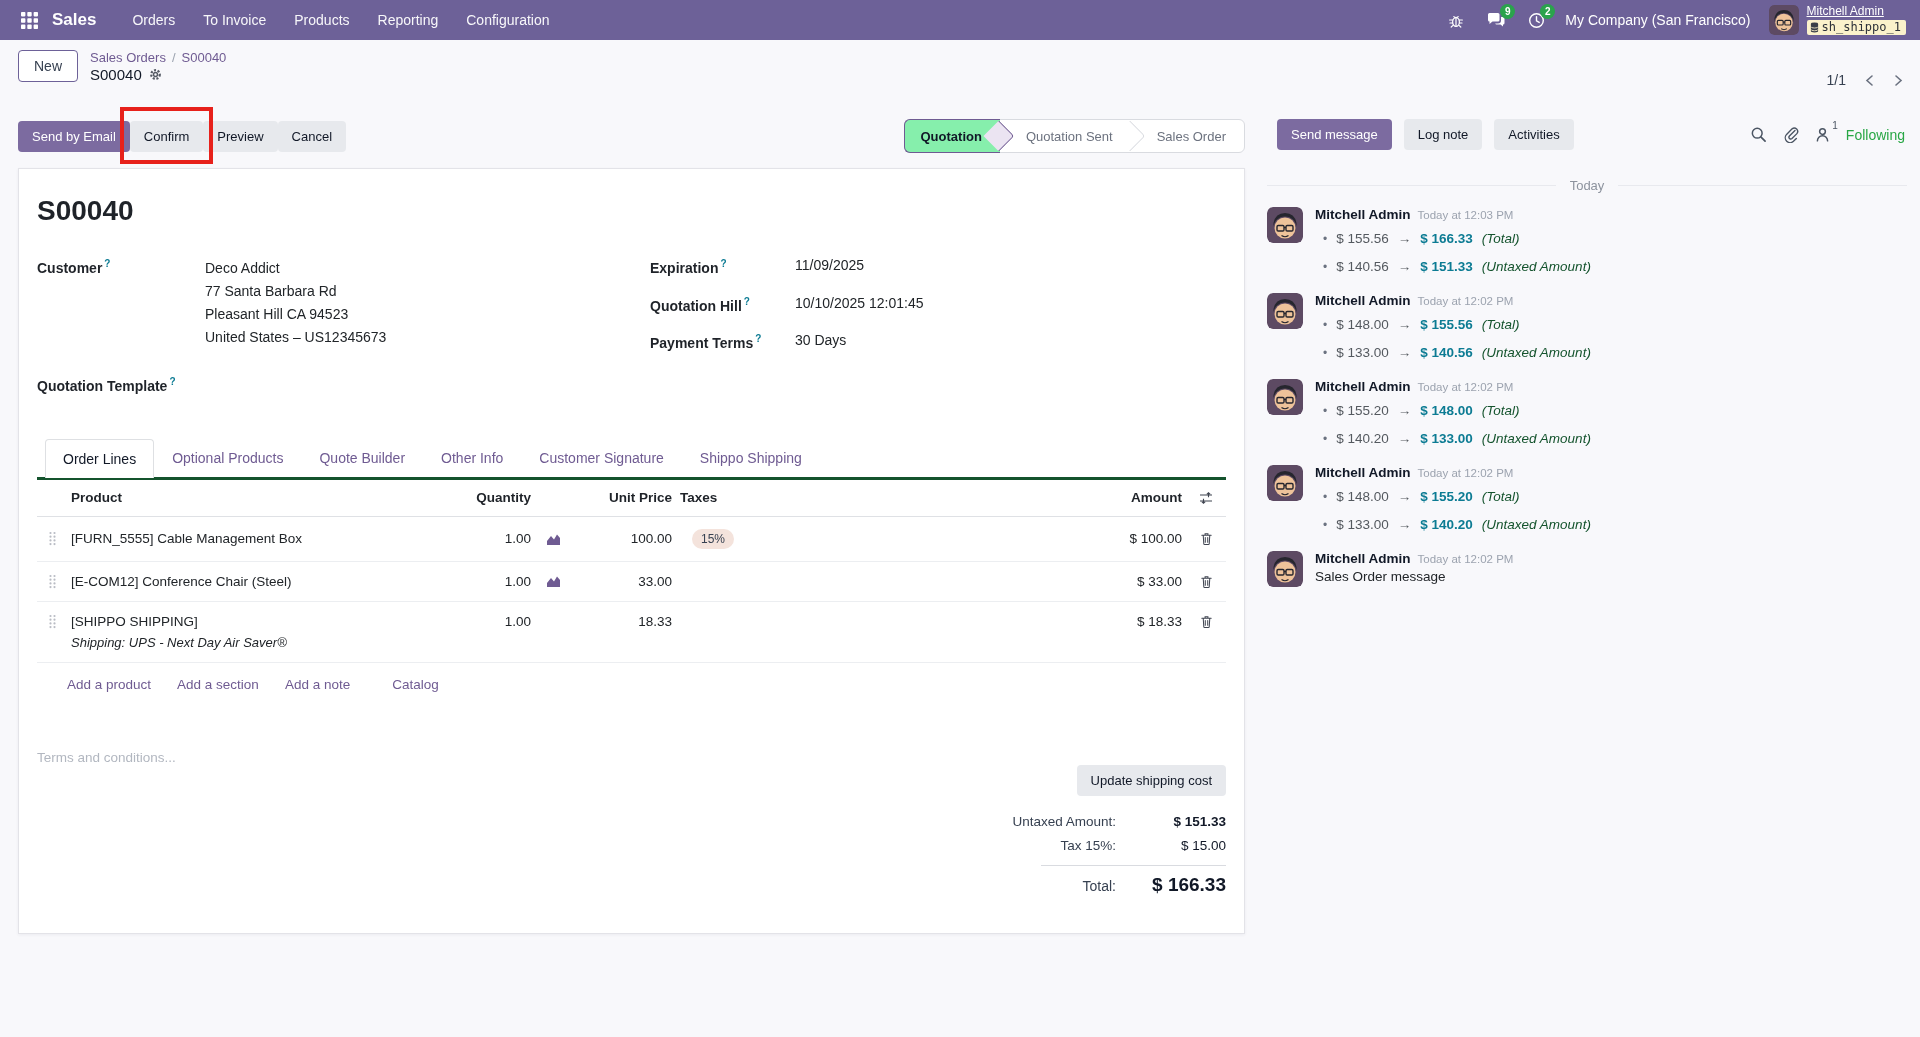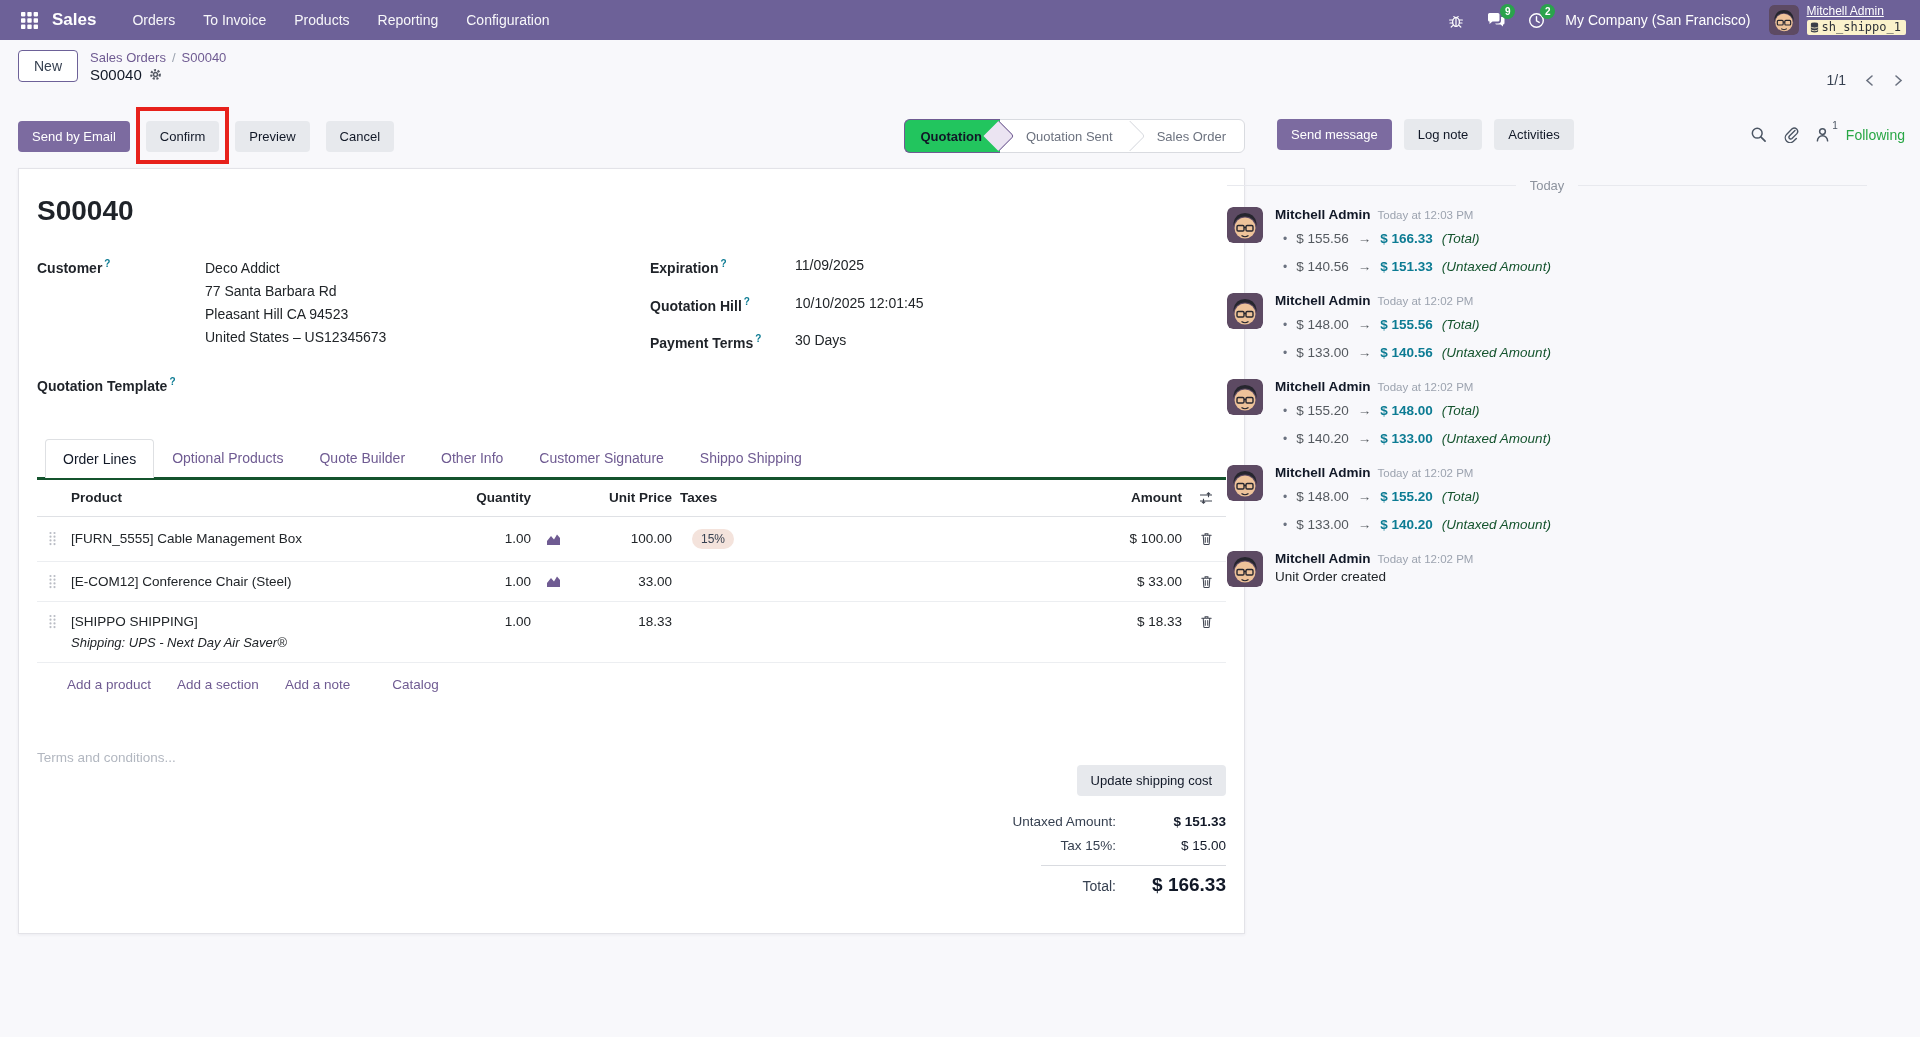--- a/index.html
+++ b/index.html
@@ -31,33 +31,33 @@
   .bc-top { font-size:13px; display:flex; gap:6px; align-items:center; }
   .bc-link { color:#6f5b92; cursor:pointer; }
   .bc-sep { color:#9ca3af; }
   .bc-bottom { font-size:15px; color:#111827; display:flex; align-items:center; gap:7px; font-weight:500; }
   .gear-btn { cursor:pointer; }
   .pager { margin-left:auto; display:flex; align-items:center; gap:18px; font-size:14px; color:#374151;margin-top:28px; }
   .pager-chev { cursor:pointer; }
 
   
   .action-row { position:absolute; top:119px; left:18px; width:1227px; display:flex; align-items:center; justify-content:space-between; z-index:5; }
-  .btn-group { display:flex; gap:16px; align-items:center; }
+  .btn-group { display:flex; gap:0; align-items:center; }
   .btn { font-size:13px; font-weight:500; border:none; border-radius:4px; padding:8px 14px; cursor:pointer; white-space:nowrap; }
   .btn-primary { background:#7c6ba0; color:#fff; }
   .btn-secondary { background:#e7e9ed; color:#111827; }
   .confirm-wrap { position:relative; }
   .red-annotation { position:absolute; left:-10px; right:-10px; top:-14px; bottom:-12px; border:4px solid #e7211b; pointer-events:none; z-index:6; }
 
   .statusbar { display:flex; align-items:stretch; height:34px; border:1px solid #d9dbe0; border-radius:6px; background:#fff; }
   .step { position:relative; display:flex; align-items:center; padding:0 18px 0 26px; font-size:13px; color:#6c727f; cursor:pointer; }
   .step:first-child { padding-left:16px; }
   .step:not(:last-child)::after { content:""; position:absolute; top:50%; right:-10.5px; width:21px; height:21px; transform:translateY(-50%) rotate(45deg); border-top:1px solid #d9dbe0; border-right:1px solid #d9dbe0; background:#fff; z-index:2; border-radius:0 4px 0 0; }
   .step > span { position:relative; z-index:3; }
-  .step.active { background:#22c55e; color:#111827; font-weight:700; border:1px solid #6f5b92; border-right:none; border-radius:6px 0 0 6px; margin:-1px 0 -1px -1px; }
+  .step.active { background:#86efac; color:#111827; font-weight:700; border:1px solid #6f5b92; border-right:none; border-radius:6px 0 0 6px; margin:-1px 0 -1px -1px; }
   .step.active::after { background:#ebe4f2; border-color:#6f5b92; }
 
   
   .chatter-head { position:absolute; top:119px; left:1277px; width:628px; display:flex; align-items:center; z-index:5; }
   .chatter-head .btn { margin-right:12px; }
   .chatter-tools { margin-left:auto; display:flex; align-items:center; gap:15px; }
   .tool-icon { cursor:pointer; position:relative; }
   .follower-sup { position:absolute; top:-6px; right:-7px; font-size:10px; color:#4b5563; }
   .following { color:#28a745; font-size:14px; font-weight:500; cursor:pointer; }
 
@@ -111,21 +111,21 @@
   .btn-shipping { margin-bottom:18px; }
   .tot-row { display:flex; align-items:baseline; justify-content:flex-end; margin-bottom:9px; font-size:13.5px; }
   .tot-label { color:#374151; margin-right:22px; }
   .tot-value { font-weight:700; color:#111827; min-width:88px; text-align:right; }
   .tot-sep { width:185px; border-top:1px solid #d9dbe0; margin:3px 0 8px; }
   .tot-row.grand .tot-label { font-size:14px; }
   .tot-row.grand .tot-value { font-size:19px; }
   .tot-row.plain .tot-value { font-weight:400; }
 
   
-  .chatter { position:absolute; top:178px; left:1227px; width:640px; }
+  .chatter { position:absolute; top:178px; left:1267px; width:640px; }
   .day-divider { display:flex; align-items:center; gap:14px; color:#8d939e; font-size:13px; margin-bottom:14px; }
   .day-divider::before,.day-divider::after { content:""; flex:1; height:1px; background:#e8e9ee; }
   .message { display:flex; gap:12px; margin-bottom:12px; }
   .avatar-md { width:36px; height:36px; border-radius:6px; flex-shrink:0; }
   .msg-body { flex:1; }
   .msg-head { display:flex; align-items:baseline; gap:7px; margin-bottom:3px; }
   .msg-author { font-size:13.5px; font-weight:700; color:#111827; }
   .msg-time { font-size:11.5px; color:#9ca3af; }
   .track-line { display:flex; align-items:baseline; gap:9px; font-size:13.5px; line-height:27px; padding-left:8px; }
   .track-dot { color:#6b7280; font-size:12px; }
@@ -638,16 +638,16 @@
         <rect x="10" y="18.5" width="7" height="5.5" rx="1.2" fill="none" stroke="#26262e" stroke-width="1.4"></rect>
         <rect x="19" y="18.5" width="7" height="5.5" rx="1.2" fill="none" stroke="#26262e" stroke-width="1.4"></rect>
         <line x1="17" y1="20.5" x2="19" y2="20.5" stroke="#26262e" stroke-width="1.4"></line>
         <path d="M14.5 28.5 q3.5 2.5 7 0" stroke="#26262e" stroke-width="1.2" fill="none"></path>
       </svg>
     <div class="msg-body">
       <div class="msg-head">
         <span class="msg-author">Mitchell Admin</span>
         <span class="msg-time">Today at 12:02 PM</span>
       </div>
-      <div class="msg-text">Unit Order created</div>
+      <div class="msg-text">Sales Order message</div>
     </div>
   </div>
 </div>
 
 </body></html>

